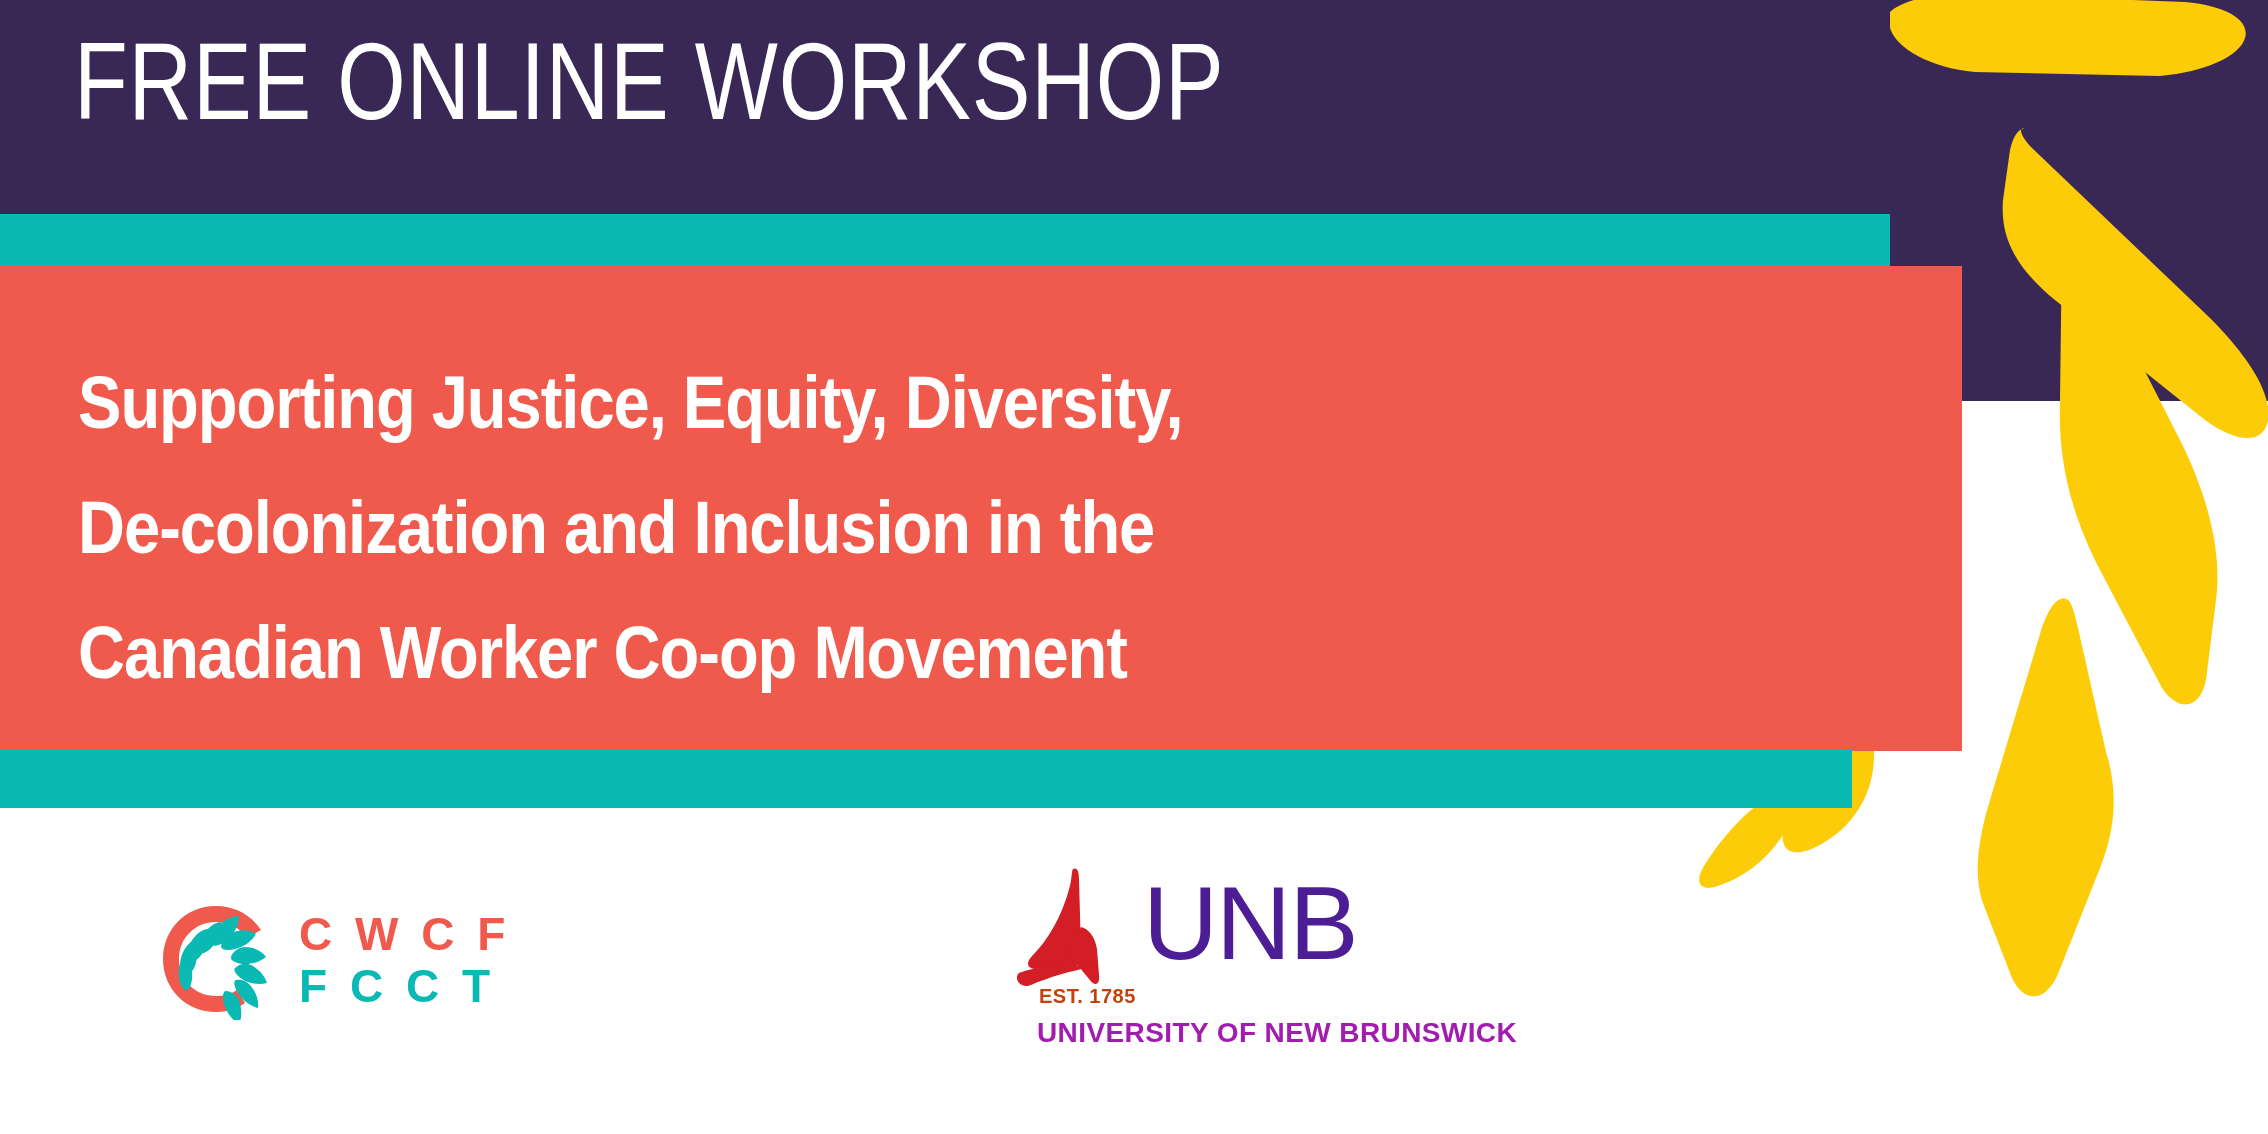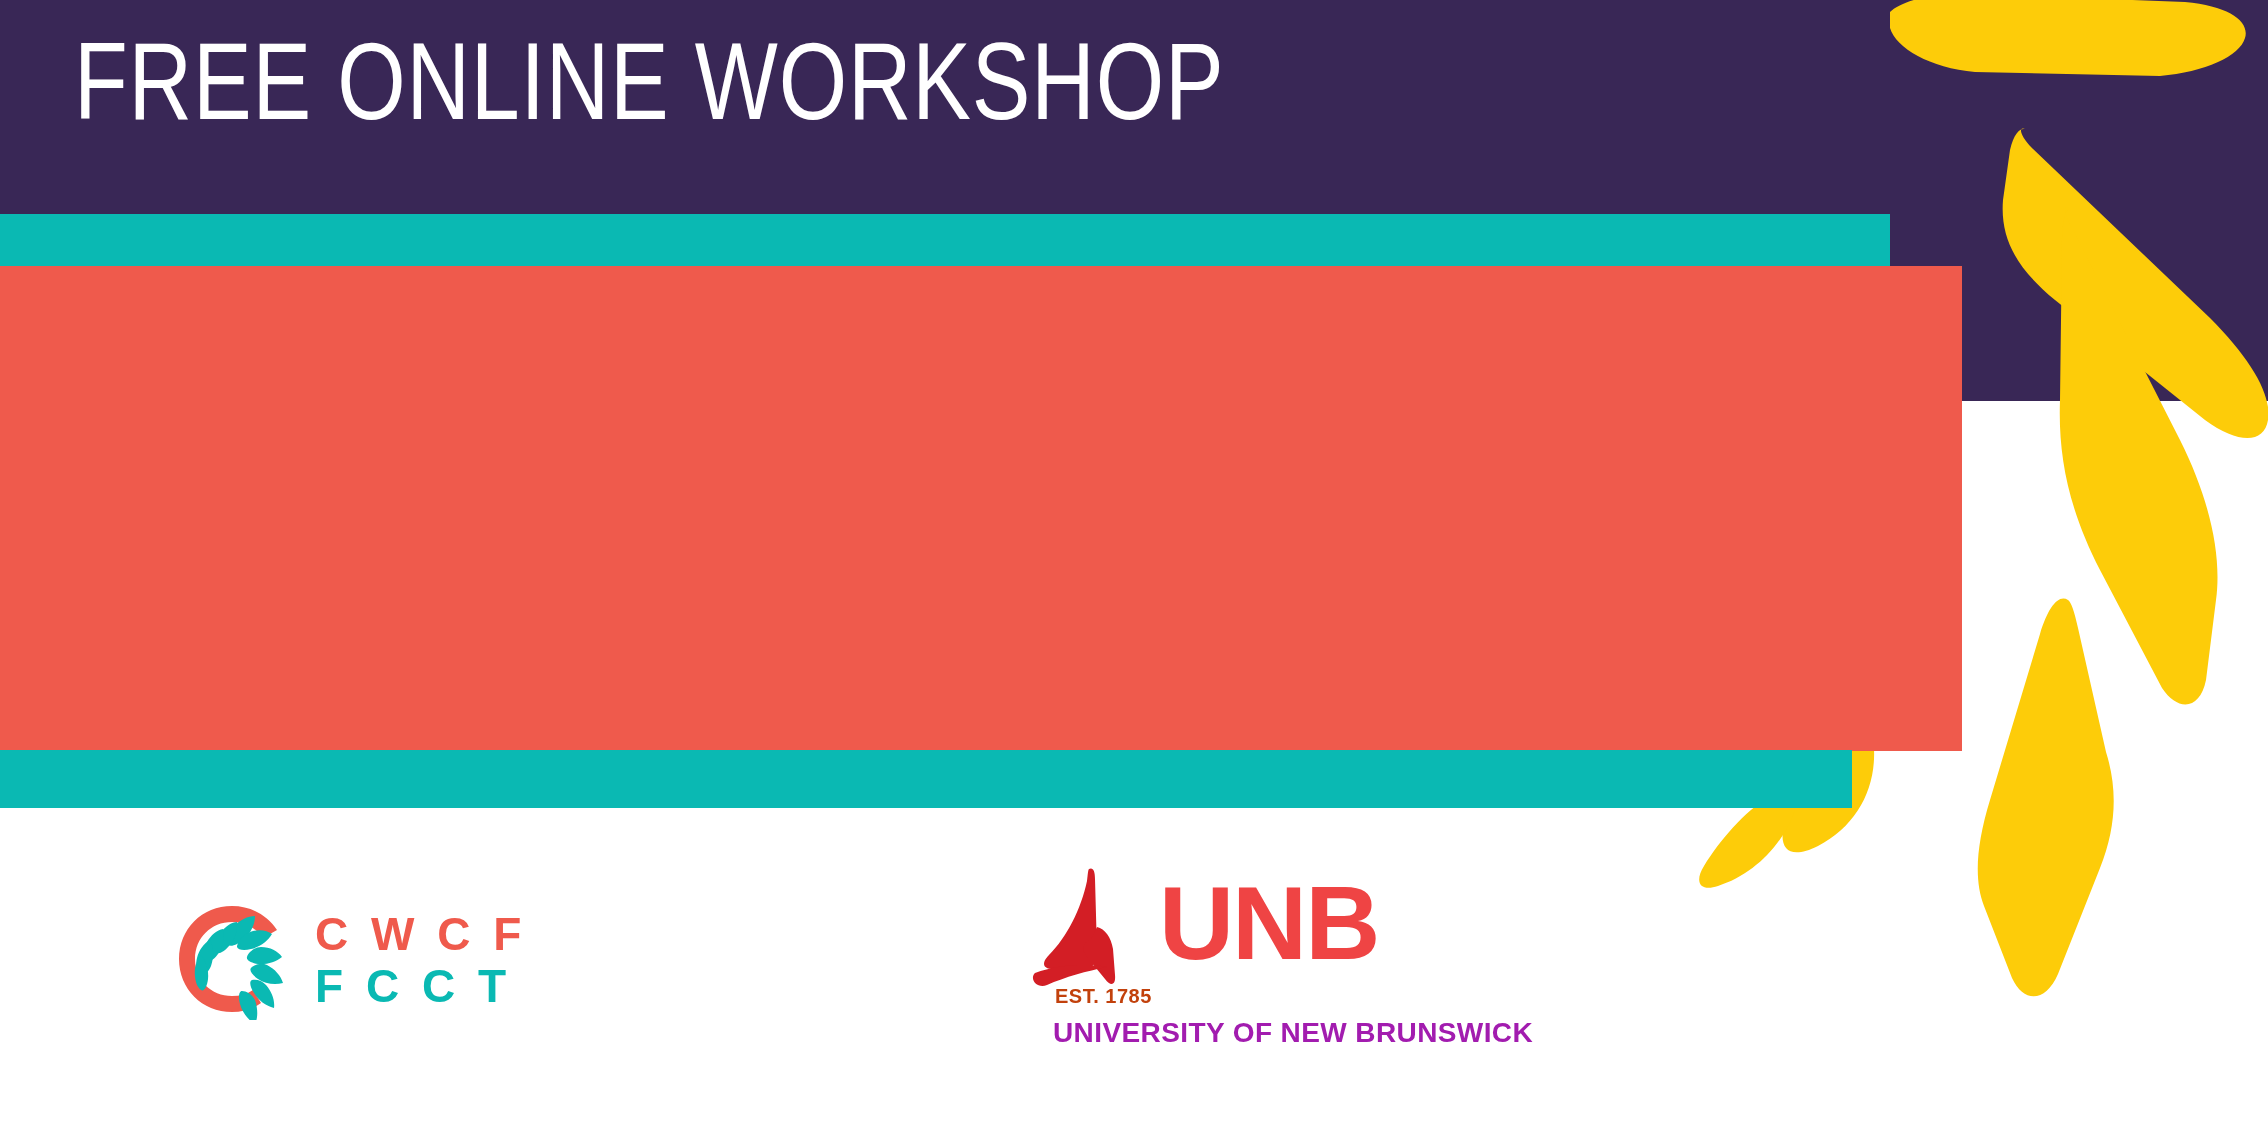--- a/index.html
+++ b/index.html
@@ -59,21 +59,21 @@
     font-size:74px;
     line-height:125px;
     letter-spacing:-1.2px;
     white-space:nowrap;
     transform:scaleX(0.88);
     transform-origin:left center;
   }
 
   
   .logo-row{
-    position:absolute;left:16px;top:855px;width:1836px;height:230px;
+    position:absolute;left:0;top:855px;width:1836px;height:230px;
   }
 
   .cwcf-logo{
     position:absolute;left:155px;top:45px;
     display:flex;align-items:center;
   }
   .cwcf-mark{width:122px;height:120px;flex:none;margin-right:22px;}
   .cwcf-initials{
     display:flex;flex-direction:column;
     font-family:"Liberation Sans","DejaVu Sans",sans-serif;
@@ -99,23 +99,23 @@
   .cwcf-words .col div{white-space:nowrap;}
 
   
   .unb-logo{
     position:absolute;left:1015px;top:12px;
     width:460px;height:180px;
   }
   .unb-sail{position:absolute;left:0;top:0;width:140px;height:130px;}
   .unb-letters{
     position:absolute;left:128px;top:4px;
-    color:#ef4444;
-    font-family:"Liberation Sans","DejaVu Sans",sans-serif;
-    font-weight:bold;
+    color:#4c1d95;
+    font-family:"Liberation Sans","DejaVu Sans",sans-serif;
+    font-weight:normal;
     font-size:104px;
     line-height:104px;
     letter-spacing:-2px;
   }
   .unb-est{
     position:absolute;left:24px;top:118px;
     color:#c2410c;
     font-family:"Liberation Sans","DejaVu Sans",sans-serif;
     font-weight:bold;
     font-size:20px;
@@ -158,20 +158,25 @@
   </div>
 
   <div class="teal-top"></div>
 
   <div class="red-panel"></div>
 
   <div class="teal-bottom"></div>
 
   <div class="header-text">FREE ONLINE WORKSHOP</div>
 
+  <div class="title-wrap">
+    <div class="title-line">Supporting Justice, Equity, Diversity,</div>
+    <div class="title-line">De-colonization and Inclusion in the</div>
+    <div class="title-line">Canadian Worker Co-op Movement</div>
+  </div>
 
   <div class="logo-row">
 
     <div class="cwcf-logo">
       <div class="cwcf-mark">
         <svg width="122" height="120" viewBox="0 0 122 120" xmlns="http://www.w3.org/2000/svg">
 
           <path d="M61 6 C31 6 8 29 8 59 C8 89 31 112 61 112 C72 112 82 109 90 103 L82 90 C76 94 69 96 61 96 C40 96 24 80 24 59 C24 38 40 22 61 22 C74 22 85 28 92 38 L106 30 C96 15 80 6 61 6 Z" fill="#ef5a4c"></path>
           <g fill="#0ab9b3">
 

